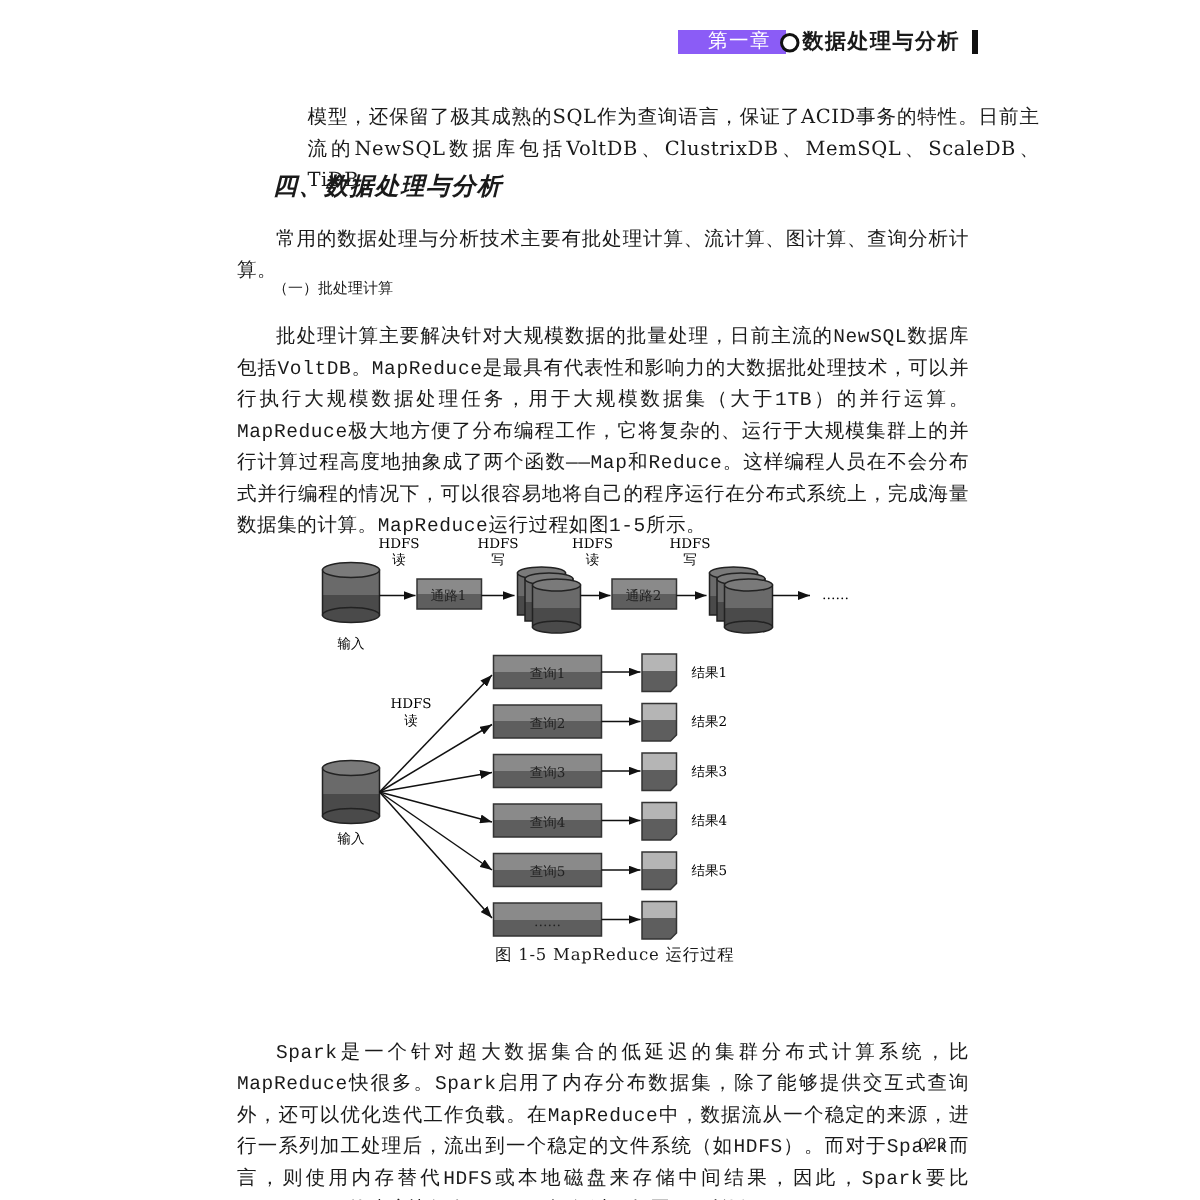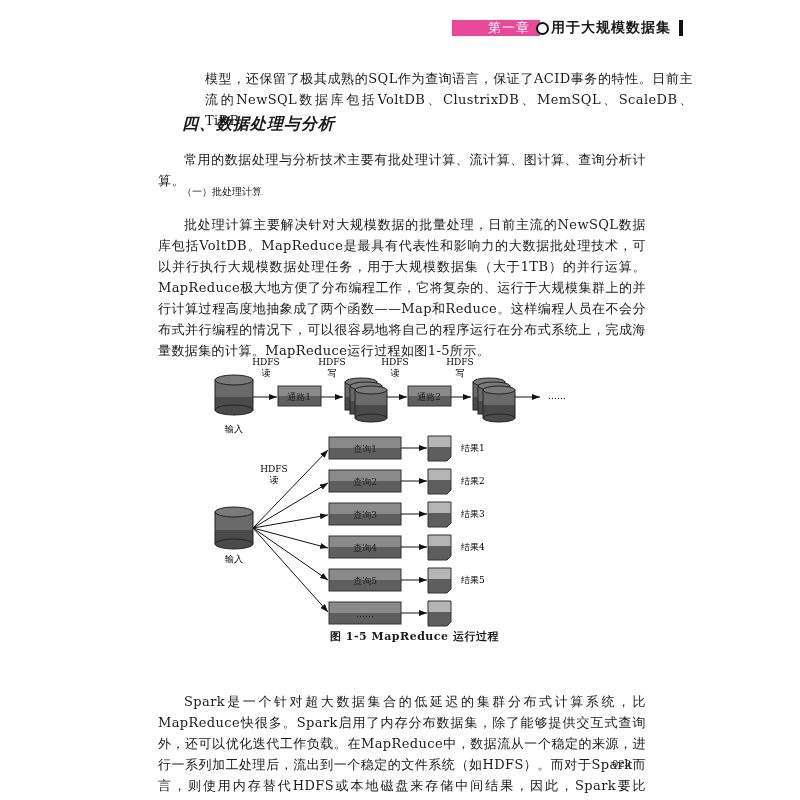--- a/index.html
+++ b/index.html
@@ -5,56 +5,56 @@
   html, body { margin: 0; padding: 0; }
   body {
     width: 800px; height: 800px; background: #ffffff; position: relative; overflow: hidden;
     font-family: "DejaVu Serif", "Liberation Serif", serif; color: #1a1a1a;
   }
   .header {
     position: absolute; top: 18px; left: 452px; height: 20px; display: flex; align-items: center;
     font-size: 14px;
   }
   .header .chapter {
-    background: #ec4899; color: #fff; padding: 0 10px 0 36px; height: 16px; line-height: 16px;
+    background: #8b5cf6; color: #fff; padding: 0 10px 0 20px; height: 16px; line-height: 16px;
     font-size: 13px; letter-spacing: 1px;
   }
   .header .dot { width: 9px; height: 9px; border-radius: 50%; background: #fff; border: 2px solid #111; margin-left: -4px; margin-right: 2px; }
   .header .book { font-size: 14px; font-weight: bold; letter-spacing: 1px; }
   .header .bar { width: 4px; height: 16px; background: #111; margin-left: 8px; }
 
   .text {
     position: absolute; left: 158px; width: 488px; font-size: 13px; line-height: 21px;
     text-align: justify; letter-spacing: 0.4px;
   }
   .text p { margin: 0; }
-  .indent { text-indent: 26px; }
+  .indent { text-indent: 26px; font-family: Liberation Mono, monospace; }
   .h2 {
     position: absolute; left: 182px; top: 114px; font-family: "DejaVu Sans", "Liberation Sans", sans-serif;
     font-size: 16px; font-weight: bold; letter-spacing: 1px; font-style: italic;
   }
   .h3 {
     position: absolute; left: 182px; top: 185px; font-family: "DejaVu Sans", "Liberation Sans", sans-serif;
     font-size: 10px;
   }
 
   .diagram { position: absolute; left: 200px; top: 352px; width: 400px; height: 300px; }
   .caption {
-    position: absolute; top: 629px; left: 330px; font-size: 11px; font-weight: bold; letter-spacing: 0.5px;
+    position: absolute; top: 629px; left: 330px; font-size: 11px; font-weight: normal; letter-spacing: 0.5px;
   }
   .pagenum { position: absolute; left: 612px; top: 758px; font-size: 10px; }
   svg text { font-family: "DejaVu Serif", "Liberation Serif", serif; }
 </style>
 </head>
 <body>
 
 <div class="header">
   <span class="chapter">第一章</span>
   <span class="dot"></span>
-  <span class="book">用于大规模数据集</span>
+  <span class="book">数据处理与分析</span>
   <span class="bar"></span>
 </div>
 
 <div class="text" style="top:68px;margin-left:47px;">
   <p>模型，还保留了极其成熟的SQL作为查询语言，保证了ACID事务的特性。日前主流的NewSQL数据库包括VoltDB、ClustrixDB、MemSQL、ScaleDB、TiDB。</p>
 </div>
 
 <div class="h2">四、数据处理与分析</div>
 
 <div class="text" style="top:149px;">

